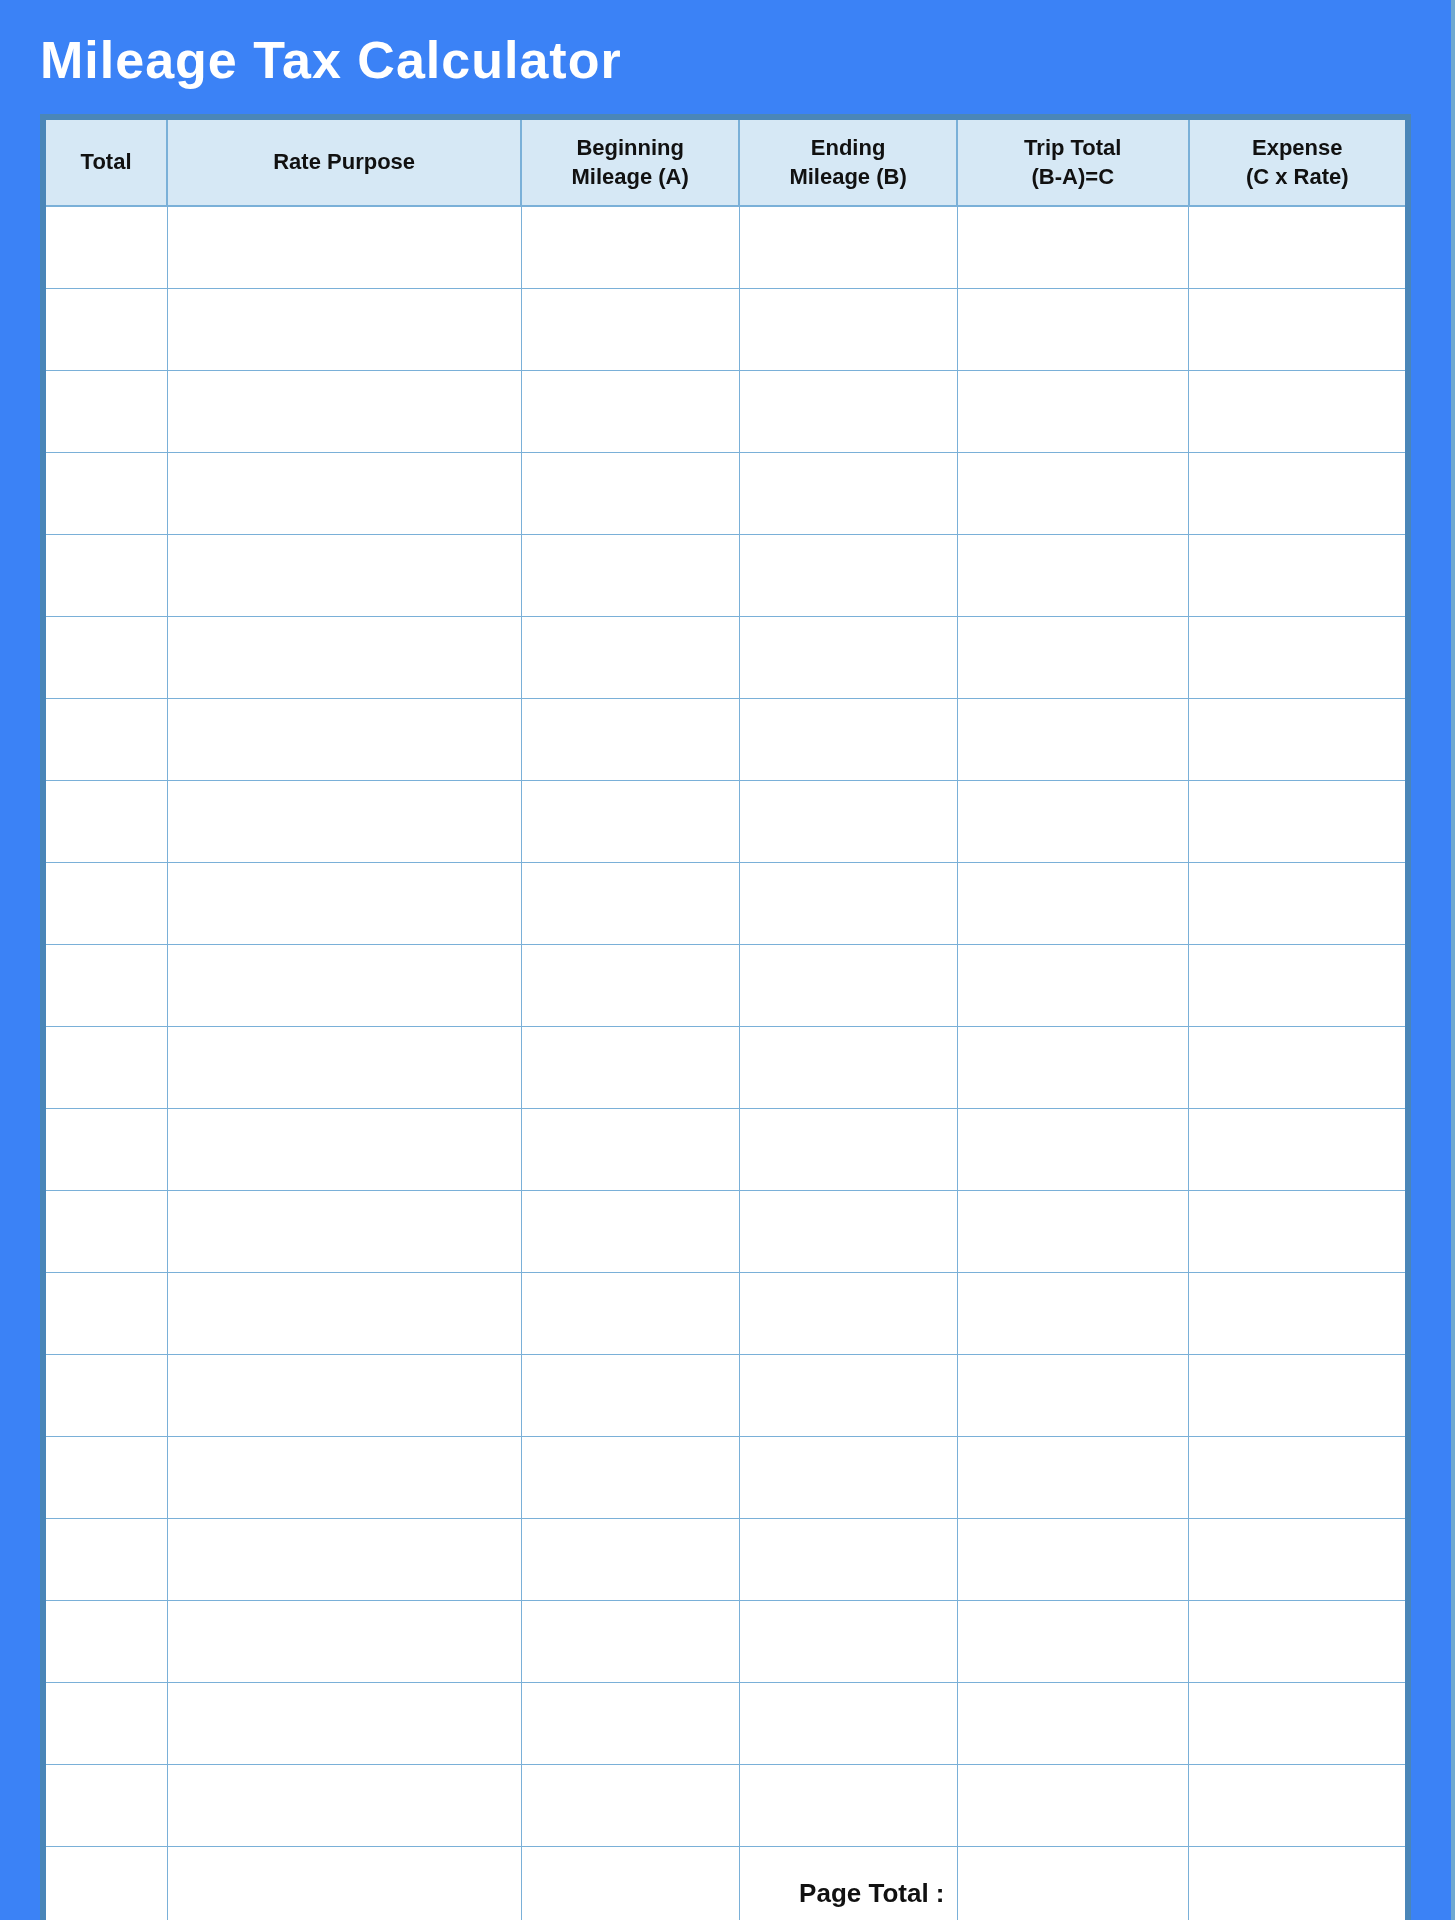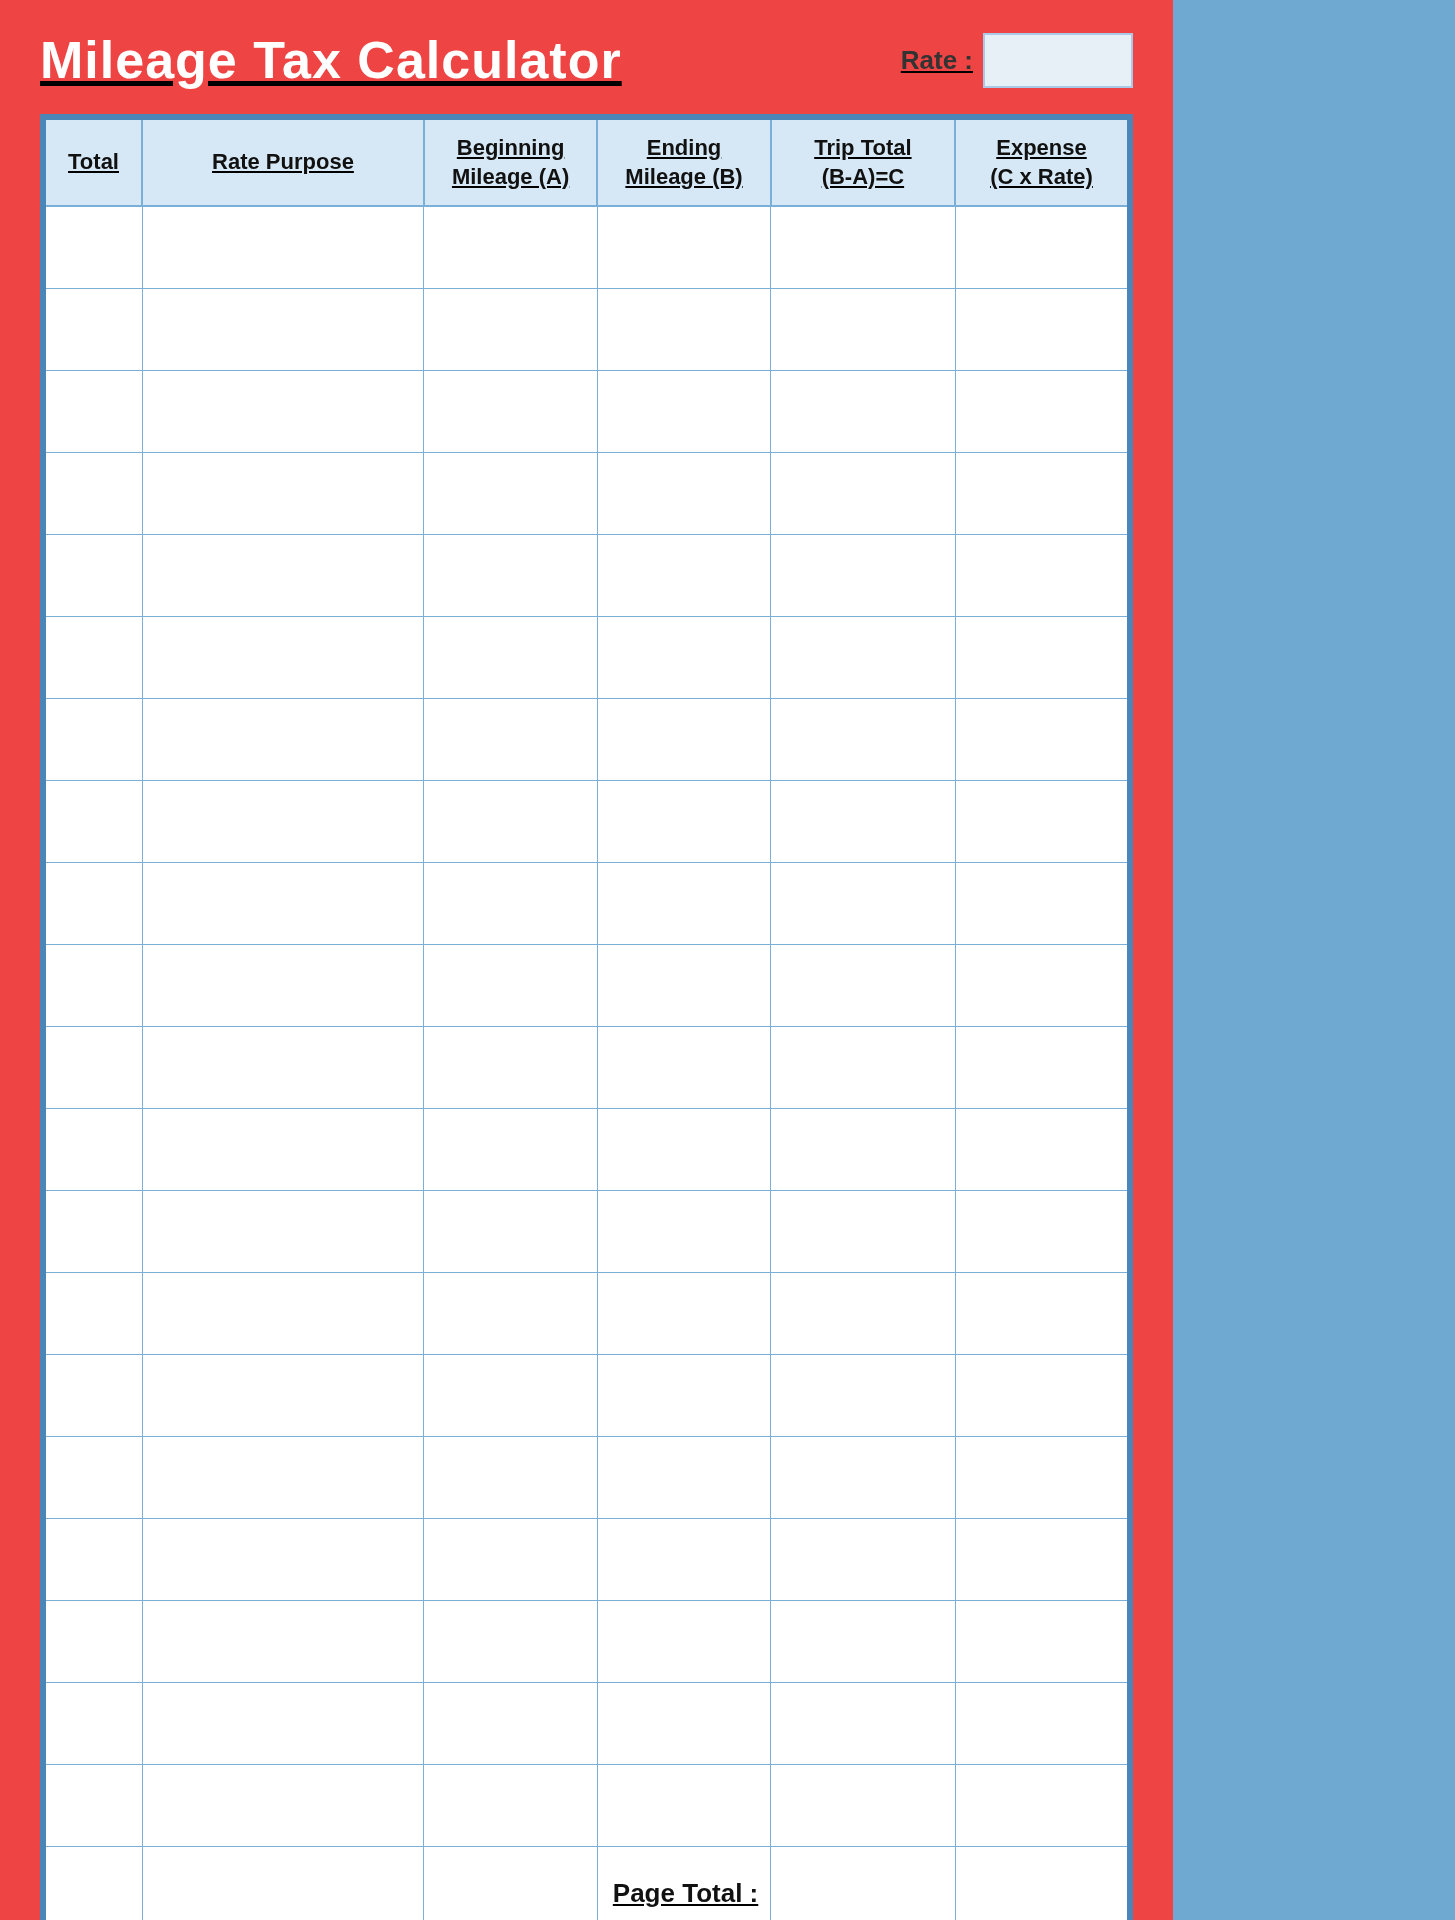--- a/index.html
+++ b/index.html
@@ -10,27 +10,26 @@
 
     body {
       width: 1455px;
       height: 1920px;
       background-color: #6fa8d0;
       font-family: Arial, sans-serif;
       overflow: hidden;
     }
 
     .page-container {
-      width: 1173px;
+      width: 1451px;
       height: 1920px;
-      background-color: #ef4444;
+      background-color: #3b82f6;
       padding: 30px 40px;
       display: flex;
       flex-direction: column;
-      text-decoration: underline;
     }
 
     .header {
       display: flex;
       align-items: center;
       justify-content: space-between;
       margin-bottom: 24px;
     }
 
     .title {
@@ -119,24 +118,20 @@
     table {
       border: 3px solid #4a86b8;
     }
   </style>
 </head>
 <body>
 
 <div class="page-container">
   <div class="header">
     <h1 class="title">Mileage Tax Calculator</h1>
-    <div class="rate-section">
-      <span class="rate-label">Rate :</span>
-      <div class="rate-input"></div>
-    </div>
   </div>
 
   <div class="table-container">
     <table>
       <colgroup>
         <col class="col-date">
         <col class="col-purpose">
         <col class="col-begin">
         <col class="col-end">
         <col class="col-trip-total">

